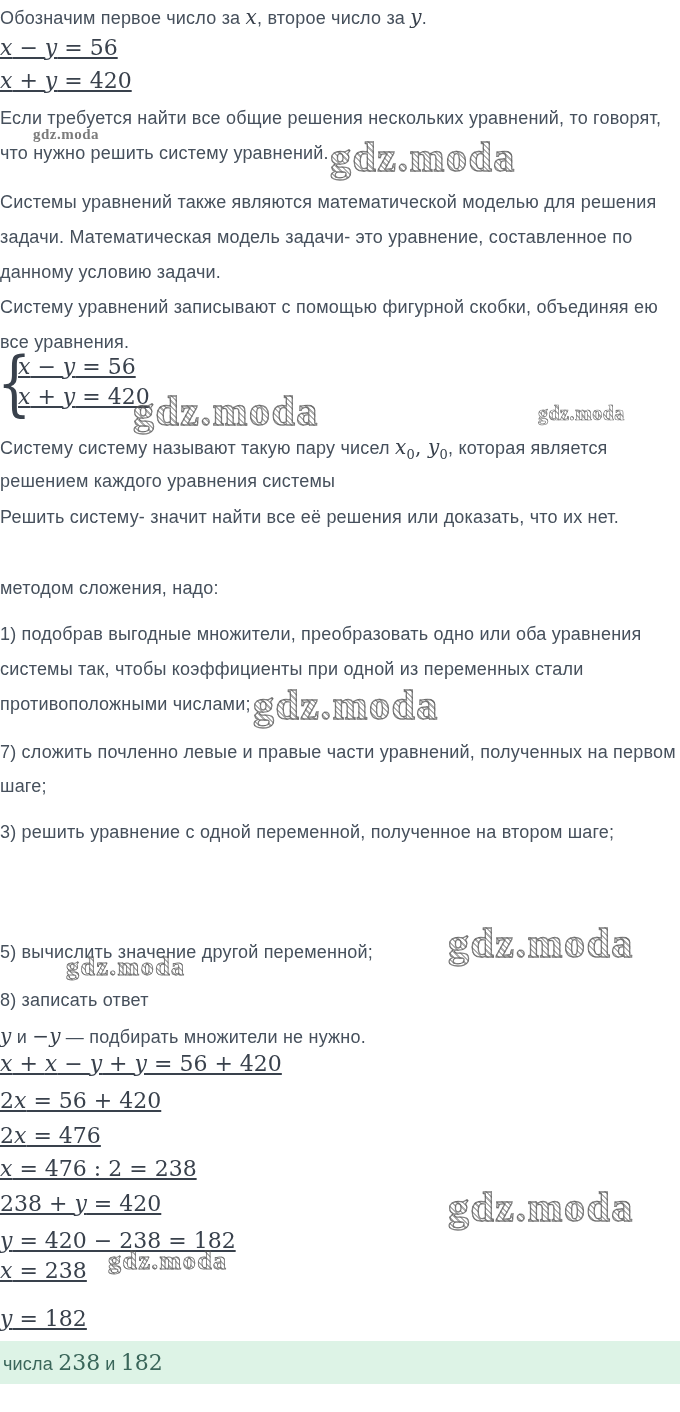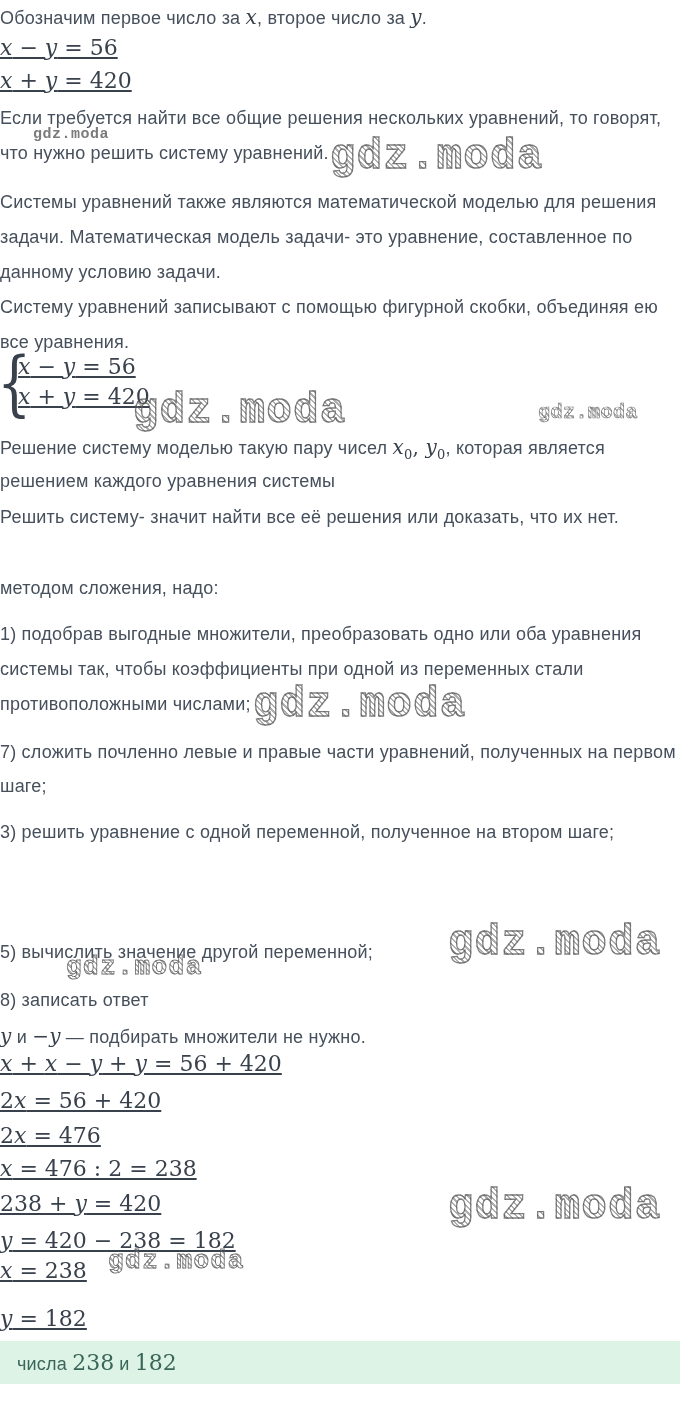--- a/index.html
+++ b/index.html
@@ -21,21 +21,21 @@
   .mvar { font-family:"DejaVu Serif", serif; font-style:italic; font-size:20px; color:#39414c; }
   .mser { font-family:"DejaVu Serif", serif; font-style:normal; font-size:20px; color:#39414c; }
   .msub { font-family:"DejaVu Serif", serif; font-size:13px; color:#39414c; }
   .brace {
     position:absolute; left:-3px; top:348px;
     font-family:"DejaVu Serif", serif; font-size:54px; font-weight:400;
     color:#39414c; line-height:1; transform:scaleY(1.32); transform-origin:top left;
   }
   .sys-line { left:18px; }
   .wm {
-    position:absolute; line-height:1; font-family:Liberation Mono, monospace; font-weight:700;
+    position:absolute; line-height:1; font-family:Liberation Serif, serif; font-weight:700;
     color:transparent;
     -webkit-text-stroke:1.3px rgba(85,85,85,0.75);
     background:repeating-linear-gradient(45deg, rgba(110,110,110,0.55) 0 1.5px, rgba(255,255,255,0) 1.5px 4px);
     -webkit-background-clip:text; background-clip:text;
     letter-spacing:1.5px;
   }
   @supports not ((-webkit-background-clip:text) or (background-clip:text)) {
     .wm { color:rgba(120,120,120,0.55); }
   }
   .wm-big   { font-size:42px; }
@@ -49,21 +49,21 @@
     position:absolute; left:0; top:1341px; width:680px; height:43px;
     background:#ddf3e6; display:flex; align-items:center;
   }
   .answer-band .ans-sans {
     font-family:"Liberation Sans", sans-serif; font-size:18px;
     letter-spacing:0.2px; color:#3a665a;
   }
   .answer-band .ans-num {
     font-family:"DejaVu Serif", serif; font-size:22px; color:#3a665a;
   }
-  .answer-text { padding-left:17px; white-space:pre; }
+  .answer-text { padding-left:3px; white-space:pre; }
 </style>
 </head>
 <body>
 
 <div id="page">
 
   <div class="line" style="top:5px"><span>Обозначим первое число за </span><span class="mvar">x</span><span>, второе число за </span><span class="mvar">y</span><span>.</span></div>
 
   <div class="eq" style="top:37px"><i>x</i> − <i>y</i> = 56</div>
   <div class="eq" style="top:70px"><i>x</i> + <i>y</i> = 420</div>
@@ -79,21 +79,21 @@
 
   <div class="line" style="top:297px">Систему уравнений записывают с помощью фигурной скобки, объединяя ею</div>
   <div class="line" style="top:332px">все уравнения.</div>
 
   <div class="brace">{</div>
   <div class="eq sys-line" style="top:356px"><i>x</i> − <i>y</i> = 56</div>
   <div class="eq sys-line" style="top:386px"><i>x</i> + <i>y</i> = 420</div>
   <div class="wm wm-big" style="left:133px; top:390px">gdz.moda</div>
   <div class="wm wm-small" style="left:538px; top:403px">gdz.moda</div>
 
-  <div class="line" style="top:435px"><span>Решение систему моделью такую пару чисел </span><span class="mvar">x</span><sub class="msub">0</sub><span class="mser">, </span><span class="mvar">y</span><sub class="msub">0</sub><span>, которая является</span></div>
+  <div class="line" style="top:435px"><span>Систему систему называют такую пару чисел </span><span class="mvar">x</span><sub class="msub">0</sub><span class="mser">, </span><span class="mvar">y</span><sub class="msub">0</sub><span>, которая является</span></div>
   <div class="line" style="top:471px">решением каждого уравнения системы</div>
 
   <div class="line" style="top:507px">Решить систему- значит найти все её решения или доказать, что их нет.</div>
   <div class="line" style="top:578px">методом сложения, надо:</div>
 
   <div class="line" style="top:624px">1) подобрав выгодные множители, преобразовать одно или оба уравнения</div>
   <div class="line" style="top:659px">системы так, чтобы коэффициенты при одной из переменных стали</div>
   <div class="line" style="top:694px">противоположными числами;</div>
   <div class="wm wm-big" style="left:253px; top:684px">gdz.moda</div>
 

